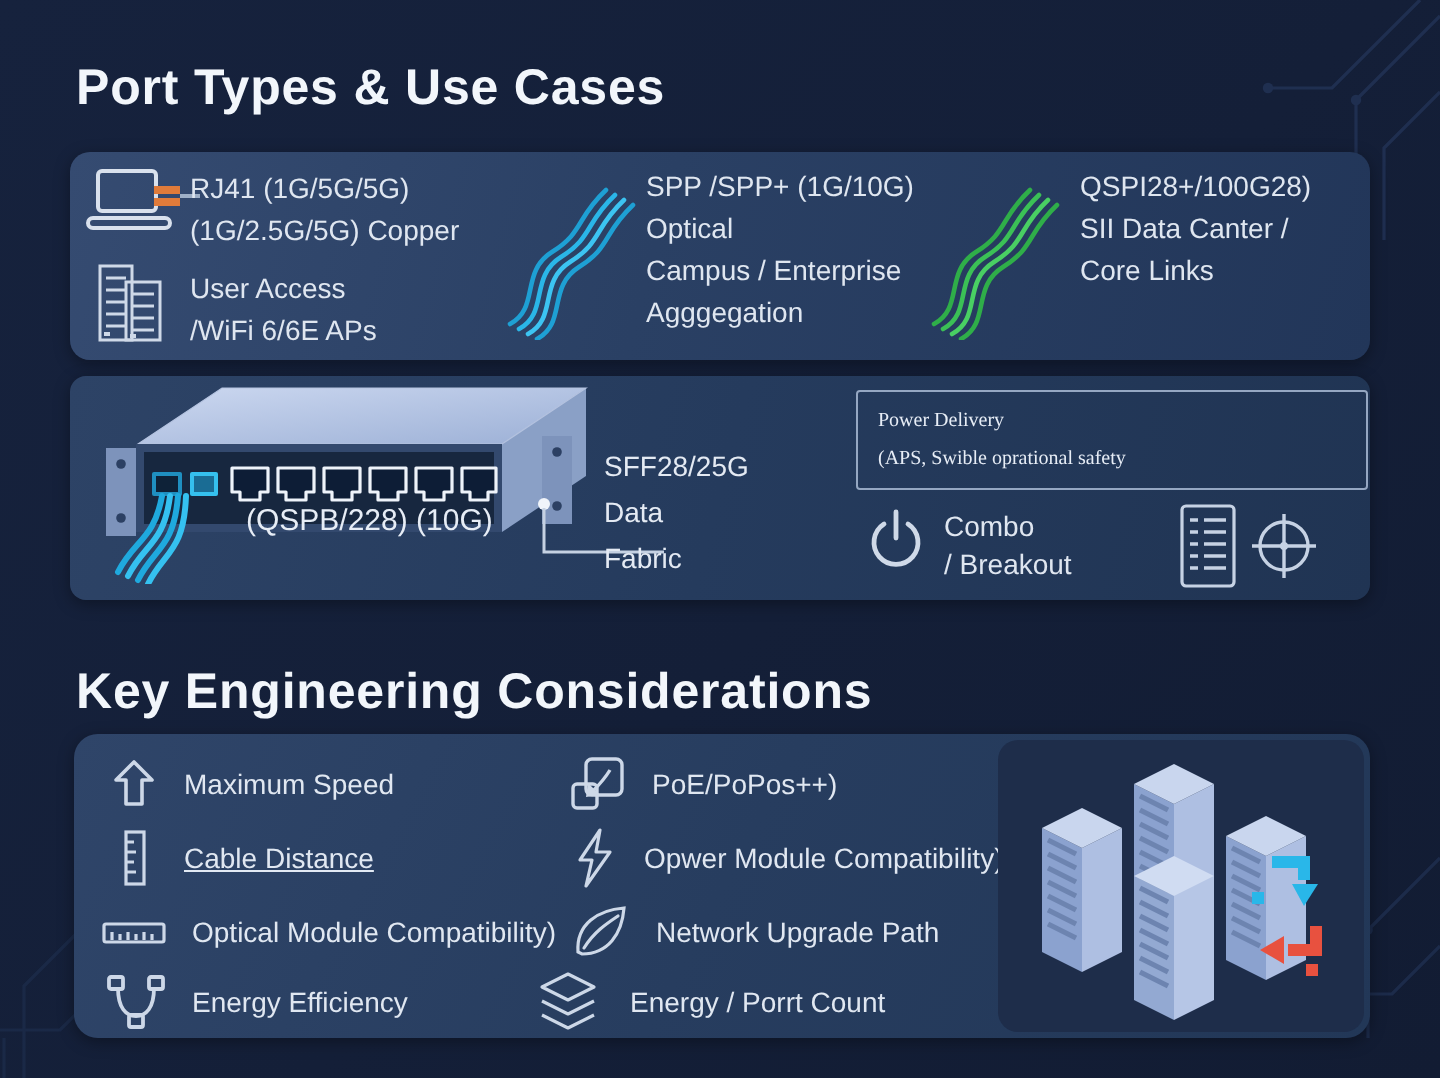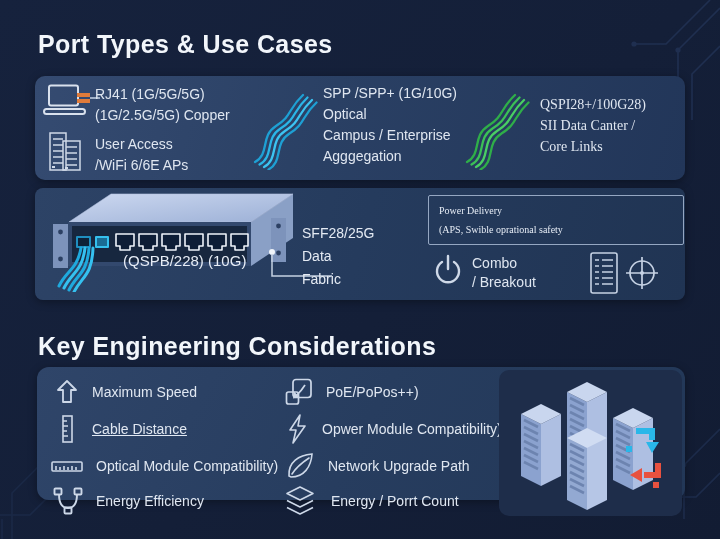--- a/index.html
+++ b/index.html
@@ -116,21 +116,21 @@
     <div class="abs icon-box" style="left:428px;top:12px;">
       <svg width="74" height="82" viewBox="0 0 74 82">
         <g fill="none" stroke-linecap="round" stroke-width="2.3">
           <path d="M4,74 C19,66 9,48 25,38 C41,28 37,21 52,7" stroke="#2fae49"></path>
           <path d="M8.5,76.5 C23.5,68.5 13.5,50.5 29.5,40.5 C45.5,30.5 41.5,23.5 56.5,9.5" stroke="#3bc156"></path>
           <path d="M13,79 C28,71 18,53 34,43 C50,33 46,26 61,12" stroke="#49cf63"></path>
           <path d="M17.5,81.5 C32.5,73.5 22.5,55.5 38.5,45.5 C54.5,35.5 50.5,28.5 65.5,14.5" stroke="#2fae49"></path>
         </g>
       </svg>
     </div>
-    <div class="abs body-txt" style="left:505px;top:18px;font-family:Liberation Serif, serif;">
+    <div class="abs body-txt" style="left:505px;top:7px;">
       <div>QSPI28+/100G28)</div>
       <div>SII Data Canter /</div>
       <div>Core Links</div>
     </div>
   </div>
 
   <div class="panel mid" style="left:35px;top:188px;width:650px;height:112px;">
 
     <div class="abs" style="left:18px;top:4px;">
       <svg width="252" height="100" viewBox="0 0 252 100">
@@ -229,21 +229,21 @@
           <circle cx="17" cy="17" r="12"></circle>
           <path d="M17,1 V33 M1,17 H33"></path>
         </g>
         <circle cx="17" cy="17" r="2" fill="#c6d2e4"></circle>
       </svg>
     </div>
   </div>
 
   <div class="abs h1" style="left:38px;top:332px;">Key Engineering Considerations</div>
 
-  <div class="panel bottom" style="left:37px;top:367px;width:648px;height:133px;">
+  <div class="panel bottom" style="left:37px;top:367px;width:648px;height:152px;">
 
     <div class="row-item" style="left:18px;top:10px;">
       <span class="icon-box">
         <svg width="24" height="26" viewBox="0 0 24 26">
             <path d="M12,2 L21,11 H16 V23 H8 V11 H3 Z" stroke="#cdd8e8" stroke-width="1.8" fill="none" stroke-linejoin="round"></path>
           </svg>
       </span>
       <span class="lbl">Maximum Speed</span>
     </div>
     <div class="row-item" style="left:18px;top:47px;text-decoration:underline;">
@@ -307,21 +307,21 @@
       <span class="icon-box">
         <svg width="30" height="28" viewBox="0 0 30 28">
             <g stroke="#cdd8e8" stroke-width="1.6" fill="none" stroke-linecap="round">
               <path d="M4,24 C3,10 14,3 27,2 C26,15 19,25 6,25 Z"></path>
               <path d="M7,22 C12,14 18,10 24,6"></path>
             </g>
           </svg>
       </span>
       <span class="lbl">Network Upgrade Path</span>
     </div>
-    <div class="row-item" style="left:248px;top:119px;gap:16px;">
+    <div class="row-item" style="left:232px;top:119px;gap:16px;">
       <span class="icon-box">
         <svg width="30" height="30" viewBox="0 0 30 30">
             <g stroke="#cdd8e8" stroke-width="1.6" fill="none" stroke-linejoin="round">
               <polygon points="15,1 28,7.5 15,14 2,7.5"></polygon>
               <path d="M2,14.5 L15,21 L28,14.5"></path>
               <path d="M2,21.5 L15,28 L28,21.5"></path>
             </g>
           </svg>
       </span>
       <span class="lbl">Energy / Porrt Count</span>

